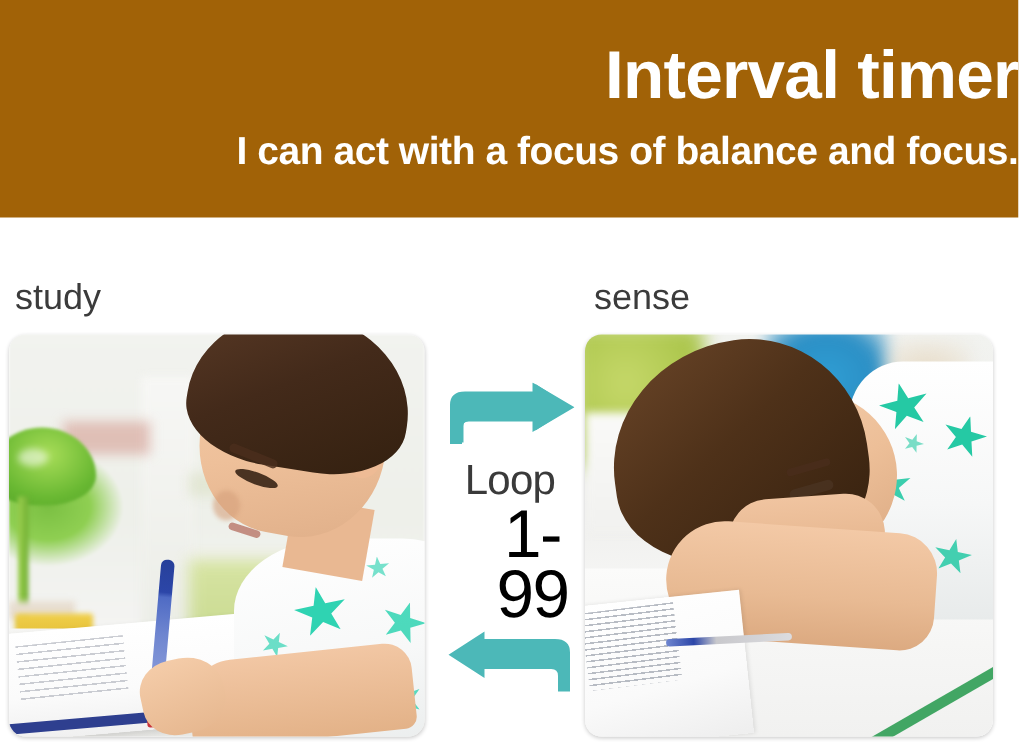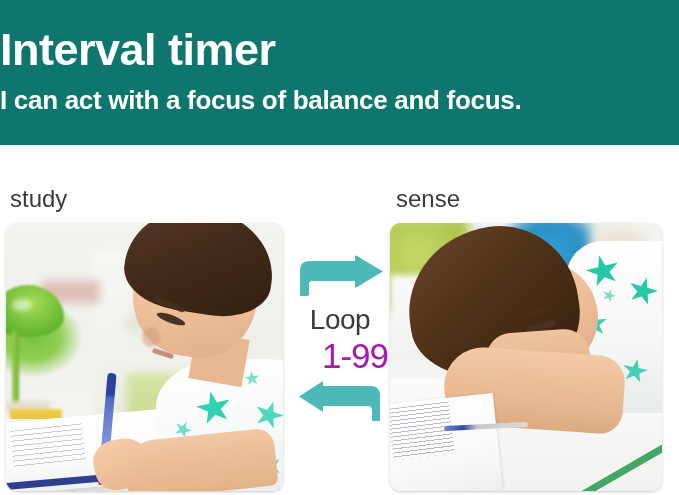--- a/index.html
+++ b/index.html
@@ -19,24 +19,24 @@
     background: #ffffff;
   }
 
   
   .header {
     position: absolute;
     left: 0;
     top: 0;
     width: 679px;
     height: 145px;
-    background: #0f766e;
+    background: #a16207;
     display: flex;
     flex-direction: column;
-    align-items: flex-start;
+    align-items: flex-end;
     justify-content: flex-start;
     padding-top: 24px;
   }
   .header-title {
     color: #ffffff;
     font-size: 45px;
     font-weight: bold;
     line-height: 52px;
     letter-spacing: -0.5px;
     white-space: nowrap;
@@ -350,22 +350,22 @@
     margin-top: 4px;
     margin-bottom: 4px;
   }
   .loop-word {
     color: #3a3a3a;
     font-size: 28px;
     line-height: 33px;
     letter-spacing: -0.5px;
   }
   .loop-range {
-    color: #a21caf;
-    font-size: 35px;
+    color: #000000;
+    font-size: 45px;
     line-height: 40px;
     letter-spacing: -1px;
     margin-left: 30px;
   }
 </style>
 </head>
 <body>
 
 <div class="page">
 

